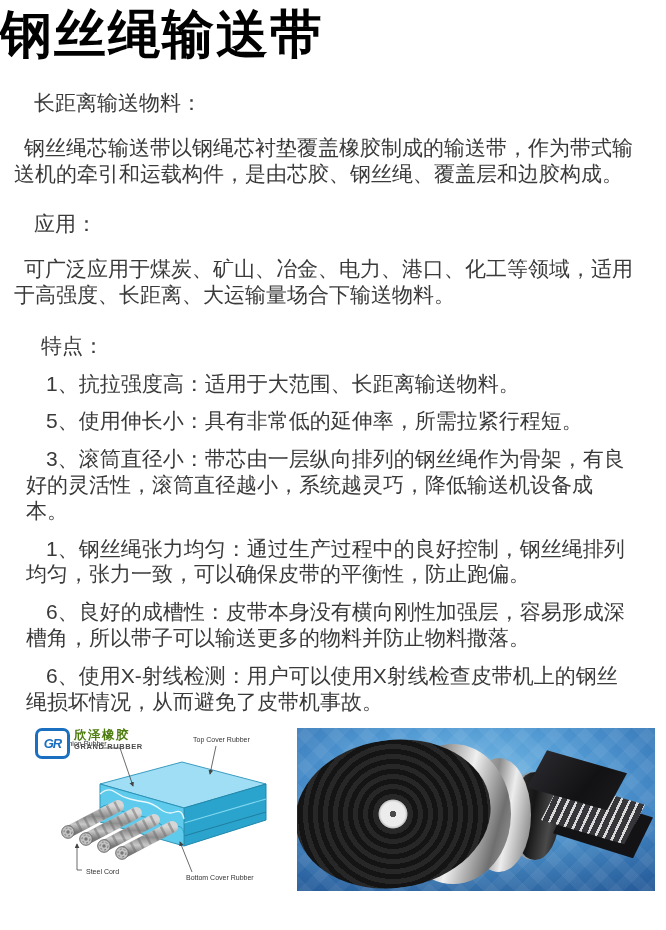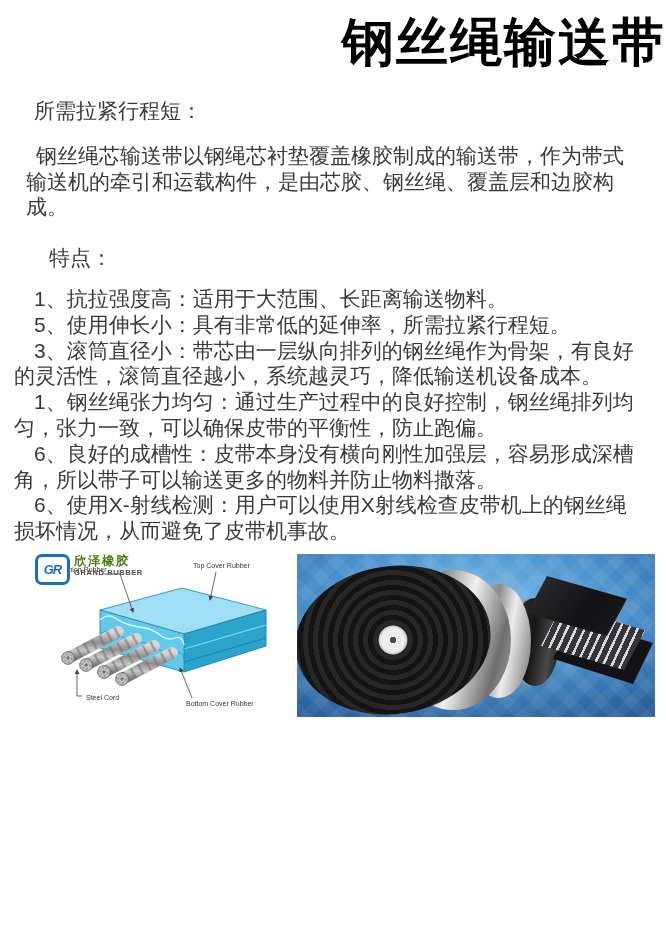--- a/index.html
+++ b/index.html
@@ -4,35 +4,35 @@
 <style>
   html,body { margin:0; padding:0; }
   body {
     width:666px; height:930px;
     background:#ffffff;
     font-family:"Liberation Sans", sans-serif;
     color:#3a3a3a;
     overflow:hidden;
   }
   .doc-title {
-    margin:12px 0 0 0;
+    margin:4px 0 0 0;
     font-size:52px; line-height:60px;
-    font-weight:bold; text-align:right;
+    font-weight:bold; text-align:left;
     color:#000; letter-spacing:2px;
     font-family:"Liberation Sans", sans-serif;
   }
   .article {
     padding:26px 24px 0 14px;
     font-size:21px; line-height:25.8px;
     text-align:left;
   }
   .h-line   { text-indent:20px; margin:0 0 19px 0; }
-  .h-tight  { text-indent:20px; margin:15px; }
-  .para     { text-indent:10px; margin:0 0 25px 12px; }
-  .feature  { text-indent:20px; margin:0; }
+  .h-tight  { text-indent:20px; margin:7px; }
+  .para     { text-indent:10px; margin:0 0 25px 0; }
+  .feature  { text-indent:20px; margin:12px; }
 
   
   .media-row { position:relative; height:168px; margin-top:8px; }
 
   
   .diagram { position:absolute; left:30px; top:0; width:258px; height:166px; background:#fff; }
   .logo { position:absolute; left:5px; top:2px; display:flex; align-items:flex-start; z-index:3; }
   .logo-badge {
     width:29px; height:25px; border:3px solid #1a6fc0; border-radius:7px;
     color:#1a6fc0; background:#fff; font-weight:bold; font-style:italic;
@@ -92,22 +92,24 @@
     clip-path:polygon(20% 0, 100% 38%, 80% 100%, 0 62%);
     background:linear-gradient(130deg,#2e2e33 0%,#121214 60%,#1c1c1f 100%);
   }
 </style>
 </head>
 <body>
 
 <h1 class="doc-title">钢丝绳输送带</h1>
 
 <div class="article">
-  <div class="h-line">所需拉紧行程短：</div>
+  <div class="h-line">长距离输送物料：</div>
   <div class="para">钢丝绳芯输送带以钢绳芯衬垫覆盖橡胶制成的输送带，作为带式输送机的牵引和运载构件，是由芯胶、钢丝绳、覆盖层和边胶构成。</div>
+  <div class="h-line">应用：</div>
+  <div class="para">可广泛应用于煤炭、矿山、冶金、电力、港口、化工等领域，适用于高强度、长距离、大运输量场合下输送物料。</div>
   <div class="h-tight">特点：</div>
   <div class="feature">1、抗拉强度高：适用于大范围、长距离输送物料。</div>
   <div class="feature">5、使用伸长小：具有非常低的延伸率，所需拉紧行程短。</div>
   <div class="feature">3、滚筒直径小：带芯由一层纵向排列的钢丝绳作为骨架，有良好的灵活性，滚筒直径越小，系统越灵巧，降低输送机设备成本。</div>
   <div class="feature">1、钢丝绳张力均匀：通过生产过程中的良好控制，钢丝绳排列均匀，张力一致，可以确保皮带的平衡性，防止跑偏。</div>
   <div class="feature">6、良好的成槽性：皮带本身没有横向刚性加强层，容易形成深槽角，所以带子可以输送更多的物料并防止物料撒落。</div>
   <div class="feature">6、使用X-射线检测：用户可以使用X射线检查皮带机上的钢丝绳损坏情况，从而避免了皮带机事故。</div>
 </div>
 
 <div class="media-row">

